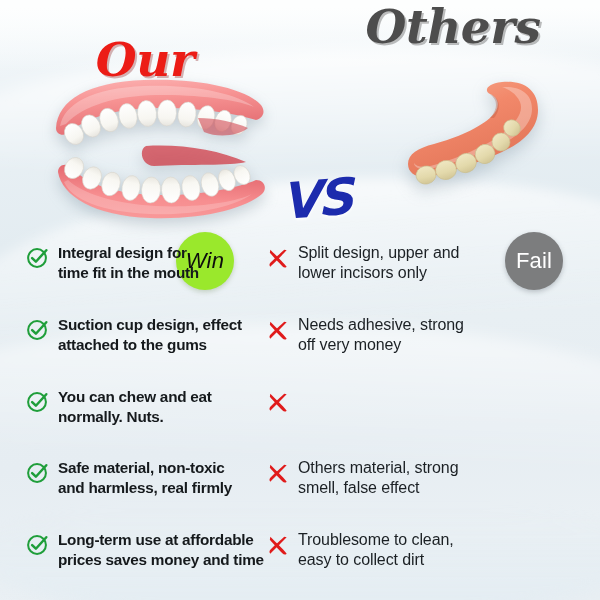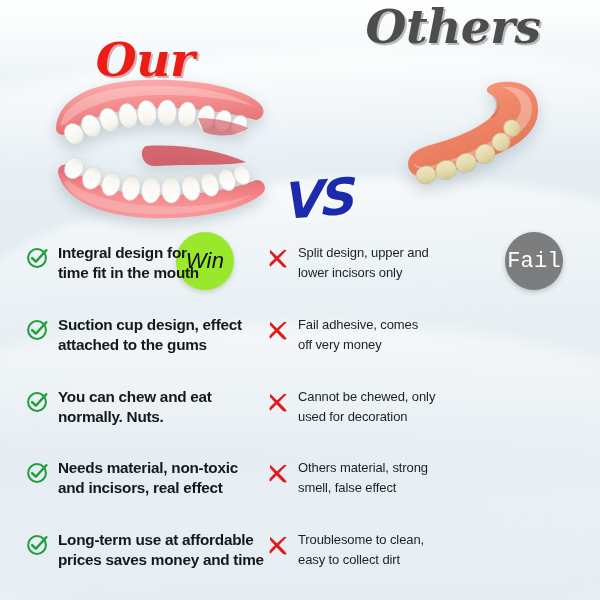--- a/index.html
+++ b/index.html
@@ -189,21 +189,20 @@
   }
   .badge-fail {
     left: 505px;
     top: 170px;
     width: 58px;
     height: 58px;
     background: #7c7d7e;
     color: #ffffff;
     font-size: 22px;
     box-shadow: 0 2px 5px rgba(70,80,90,0.30);
-    font-family: Liberation Mono, monospace;
   }
 
   
   .lists {
     position: absolute;
     top: 241px;
     left: 0;
     width: 516px;
     height: 359px;
     display: flex;
@@ -239,21 +238,21 @@
     color: #15191c;
     padding-top: 2px;
   }
   .list-col-pros .row-text {
     font-weight: bold;
     font-size: 15.3px;
     letter-spacing: -0.25px;
   }
   .list-col-cons .row-text {
     font-weight: normal;
-    font-size: 13px;
+    font-size: 16px;
     letter-spacing: -0.1px;
     color: #1b2024;
   }
   .row-text span { display: block; white-space: nowrap; }
 </style>
 </head>
 <body>
 
 <div id="infographic">
 
@@ -443,22 +442,22 @@
       </div>
 
       <div class="row">
         <div class="row-icon">
           <svg width="23" height="23" viewBox="0 0 24 24">
             <circle cx="11.5" cy="12.5" r="9.3" fill="none" stroke="#1f9e3a" stroke-width="2.1"></circle>
             <path d="M6.4,12.6 L10.3,16.4 L21.2,4.4" fill="none" stroke="#1f9e3a" stroke-width="2.6" stroke-linecap="round" stroke-linejoin="round"></path>
           </svg>
         </div>
         <div class="row-text">
-          <span>Needs material, non-toxic</span>
-          <span>and incisors, real effect</span>
+          <span>Safe material, non-toxic</span>
+          <span>and harmless, real firmly</span>
         </div>
       </div>
 
       <div class="row">
         <div class="row-icon">
           <svg width="23" height="23" viewBox="0 0 24 24">
             <circle cx="11.5" cy="12.5" r="9.3" fill="none" stroke="#1f9e3a" stroke-width="2.1"></circle>
             <path d="M6.4,12.6 L10.3,16.4 L21.2,4.4" fill="none" stroke="#1f9e3a" stroke-width="2.6" stroke-linecap="round" stroke-linejoin="round"></path>
           </svg>
         </div>
@@ -486,36 +485,32 @@
       </div>
 
       <div class="row">
         <div class="row-icon">
           <svg width="25" height="25" viewBox="0 0 26 26">
             <path d="M4.5,4 C8,7.5 18,17 21.5,21.5 C20,23 18.5,22.5 17,21 C13,17 7,10.5 4,7 Z" fill="#e01b1b"></path>
             <path d="M21.5,4.5 C18,8 8.5,18 4.5,21.5 C3,20 3.5,18.5 5,17 C9,13 15.5,7 19,4 Z" fill="#e01b1b"></path>
           </svg>
         </div>
         <div class="row-text">
-          <span>Fail adhesive, comes</span>
+          <span>Needs adhesive, strong</span>
           <span>off very money</span>
         </div>
       </div>
 
       <div class="row">
         <div class="row-icon">
           <svg width="25" height="25" viewBox="0 0 26 26">
             <path d="M4.5,4 C8,7.5 18,17 21.5,21.5 C20,23 18.5,22.5 17,21 C13,17 7,10.5 4,7 Z" fill="#e01b1b"></path>
             <path d="M21.5,4.5 C18,8 8.5,18 4.5,21.5 C3,20 3.5,18.5 5,17 C9,13 15.5,7 19,4 Z" fill="#e01b1b"></path>
           </svg>
         </div>
-        <div class="row-text">
-          <span>Cannot be chewed, only</span>
-          <span>used for decoration</span>
-        </div>
       </div>
 
       <div class="row">
         <div class="row-icon">
           <svg width="25" height="25" viewBox="0 0 26 26">
             <path d="M4.5,4 C8,7.5 18,17 21.5,21.5 C20,23 18.5,22.5 17,21 C13,17 7,10.5 4,7 Z" fill="#e01b1b"></path>
             <path d="M21.5,4.5 C18,8 8.5,18 4.5,21.5 C3,20 3.5,18.5 5,17 C9,13 15.5,7 19,4 Z" fill="#e01b1b"></path>
           </svg>
         </div>
         <div class="row-text">

